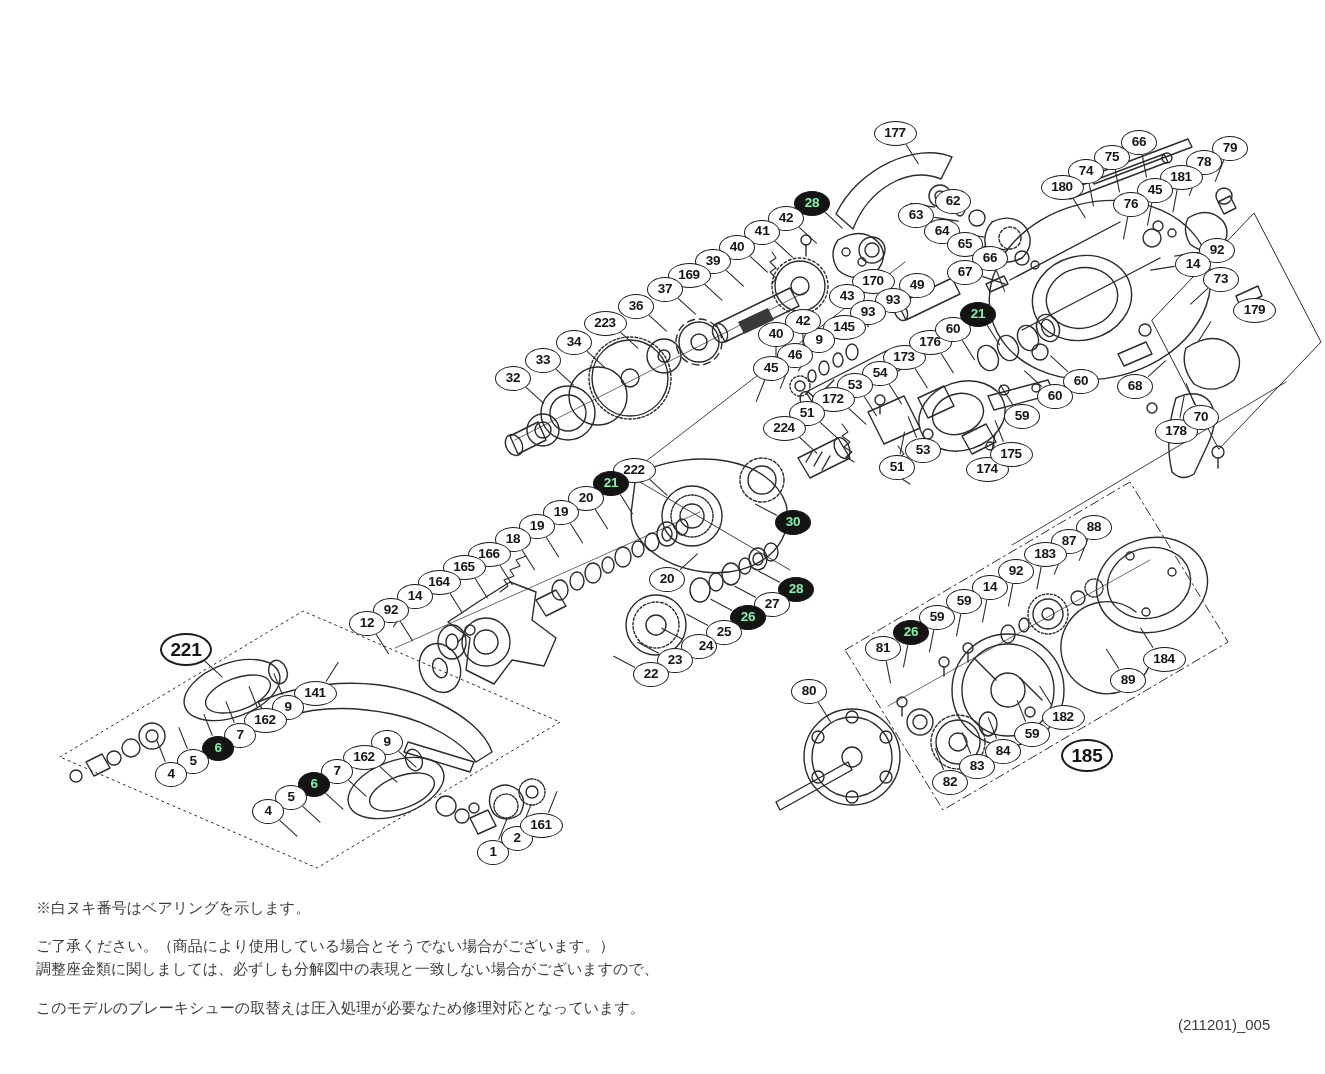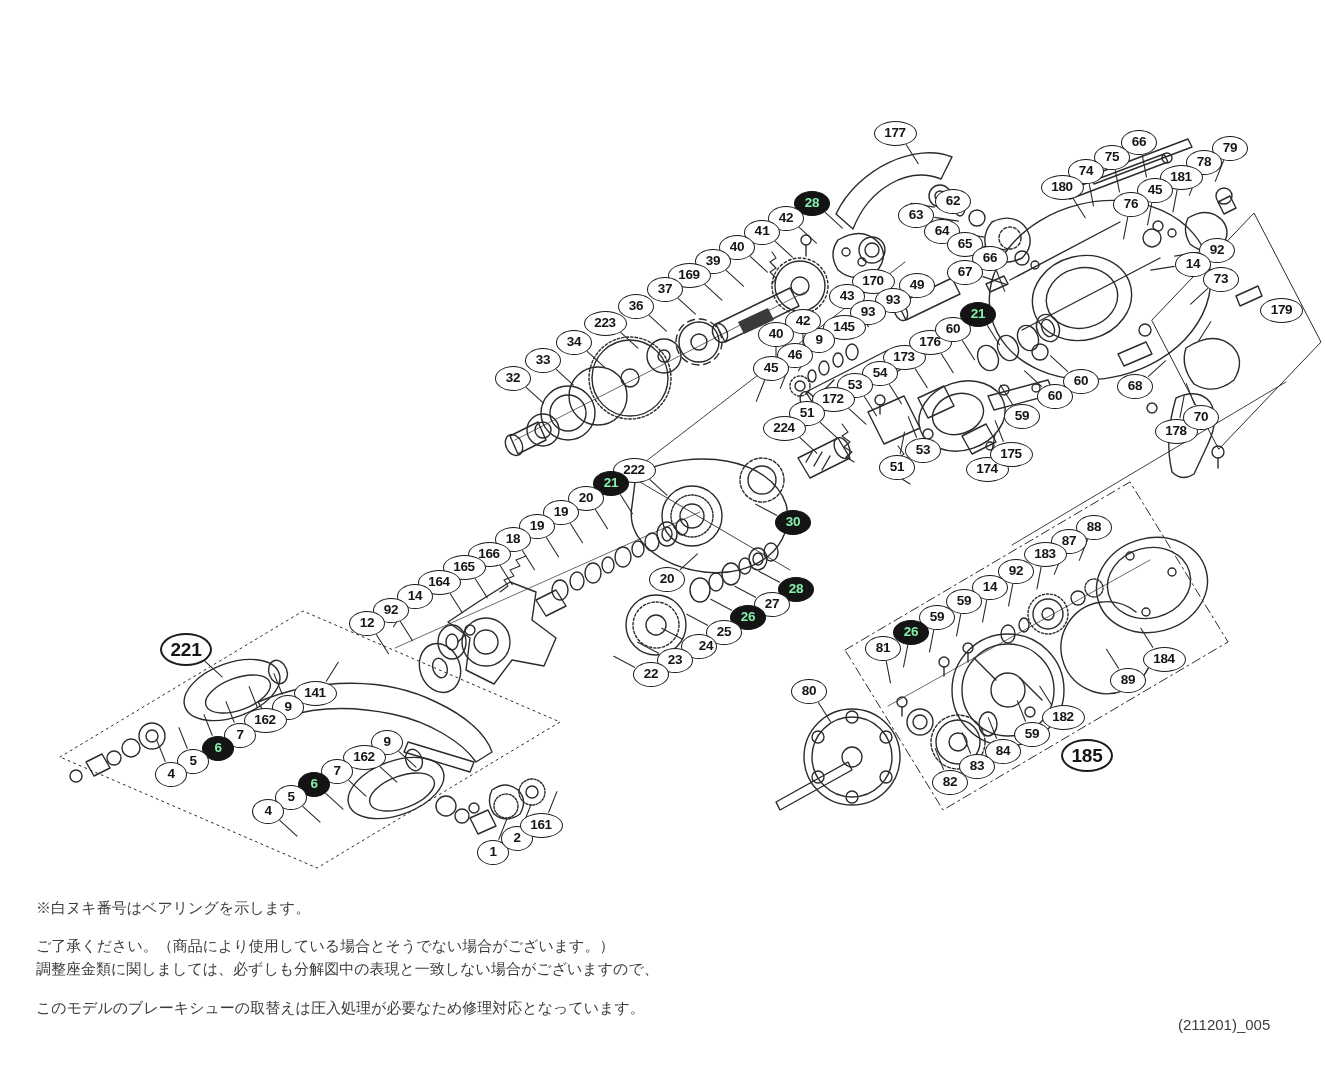--- a/index.html
+++ b/index.html
@@ -411,21 +411,21 @@
       <div class="co" style="left: 667.5px; top: 262.5px; width: 43px; height: 25px;">169</div>
       <div class="co" style="left: 647px; top: 276.5px; width: 36px; height: 25px;">37</div>
       <div class="co" style="left: 618px; top: 293.5px; width: 36px; height: 25px;">36</div>
       <div class="co" style="left: 583.5px; top: 310.5px; width: 43px; height: 25px;">223</div>
       <div class="co" style="left: 556px; top: 329.5px; width: 36px; height: 25px;">34</div>
       <div class="co" style="left: 525px; top: 347.5px; width: 36px; height: 25px;">33</div>
       <div class="co" style="left: 495px; top: 365.5px; width: 36px; height: 25px;">32</div>
       <div class="co" style="left: 1199px; top: 237.5px; width: 36px; height: 25px;">92</div>
       <div class="co" style="left: 1175px; top: 251.5px; width: 36px; height: 25px;">14</div>
       <div class="co" style="left: 1203px; top: 266.5px; width: 36px; height: 25px;">73</div>
-      <div class="co" style="left: 1260px; top: 297.5px; width: 43px; height: 25px; text-align: center;">179</div>
+      <div class="co" style="left: 1233px; top: 297.5px; width: 43px; height: 25px; text-align: center;">179</div>
       <div class="co" style="left: 851.5px; top: 268.5px; width: 43px; height: 25px;">170</div>
       <div class="co" style="left: 829px; top: 283.5px; width: 36px; height: 25px;">43</div>
       <div class="co" style="left: 899px; top: 272.5px; width: 36px; height: 25px;">49</div>
       <div class="co" style="left: 875px; top: 287.5px; width: 36px; height: 25px;">93</div>
       <div class="co" style="left: 850px; top: 299.5px; width: 36px; height: 25px;">93</div>
       <div class="co" style="left: 822.5px; top: 314.5px; width: 43px; height: 25px;">145</div>
       <div class="co" style="left: 803px; top: 327.5px; width: 32px; height: 25px;">9</div>
       <div class="co" style="left: 785px; top: 308.5px; width: 36px; height: 25px;">42</div>
       <div class="co" style="left: 758px; top: 321.5px; width: 36px; height: 25px;">40</div>
       <div class="co" style="left: 777px; top: 342.5px; width: 36px; height: 25px;">46</div>

